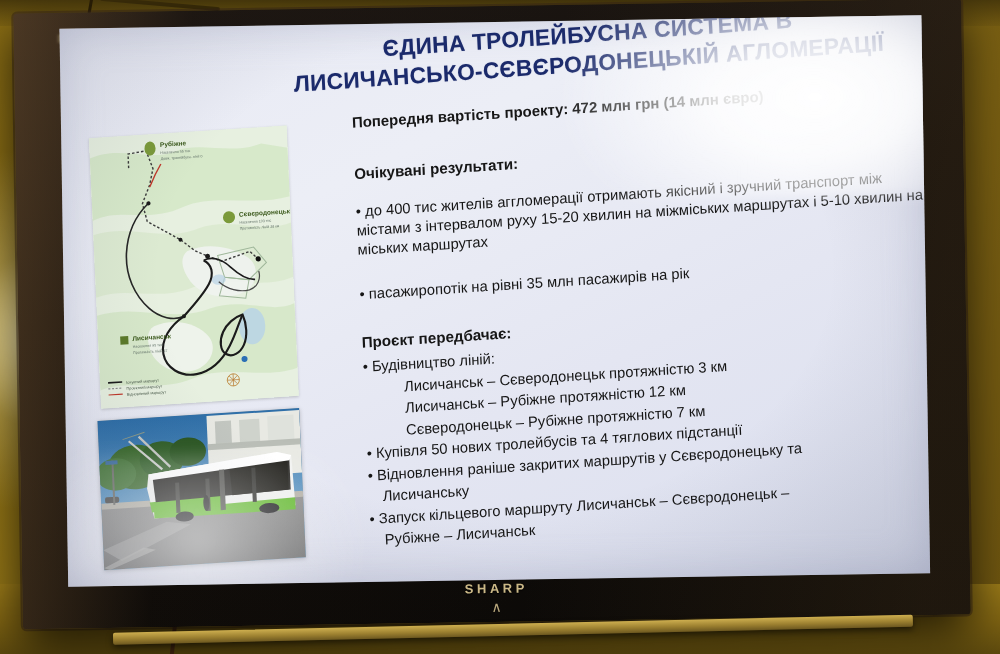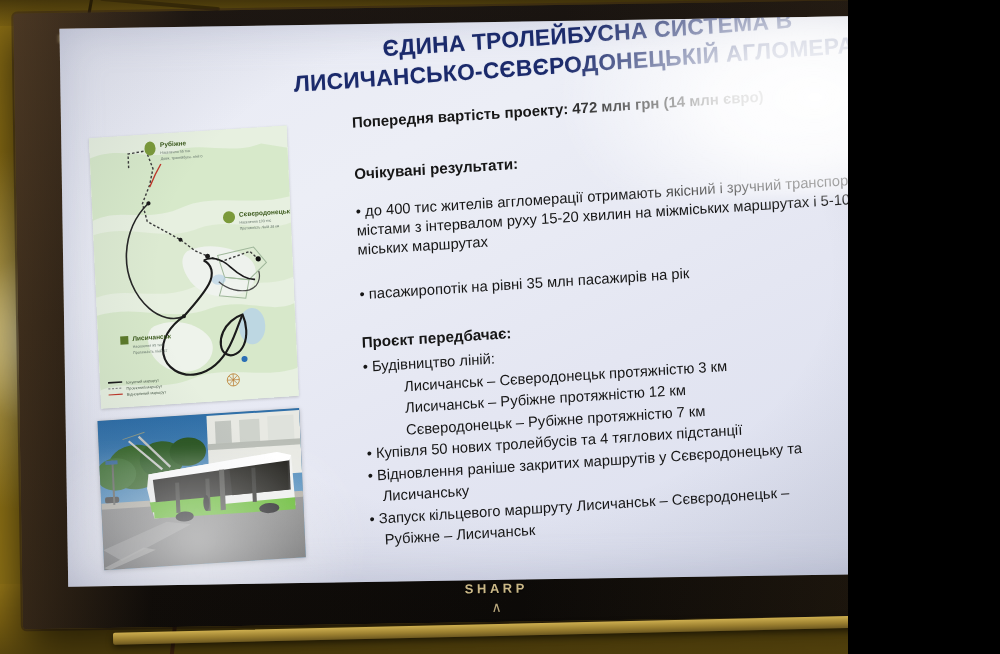--- a/index.html
+++ b/index.html
@@ -3,21 +3,21 @@
 <meta charset="utf-8">
 <title>Presentation slide on TV</title>
 <style>
   html, body {
     margin: 0;
     padding: 0;
     background: #000;
   }
   #scene {
     position: relative;
-    width: 848px;
+    width: 1000px;
     height: 654px;
     overflow: hidden;
     font-family: "Liberation Sans", sans-serif;
     background: #6b5412;
   }
 
   
   .wall {
     position: absolute;
     inset: 0;

